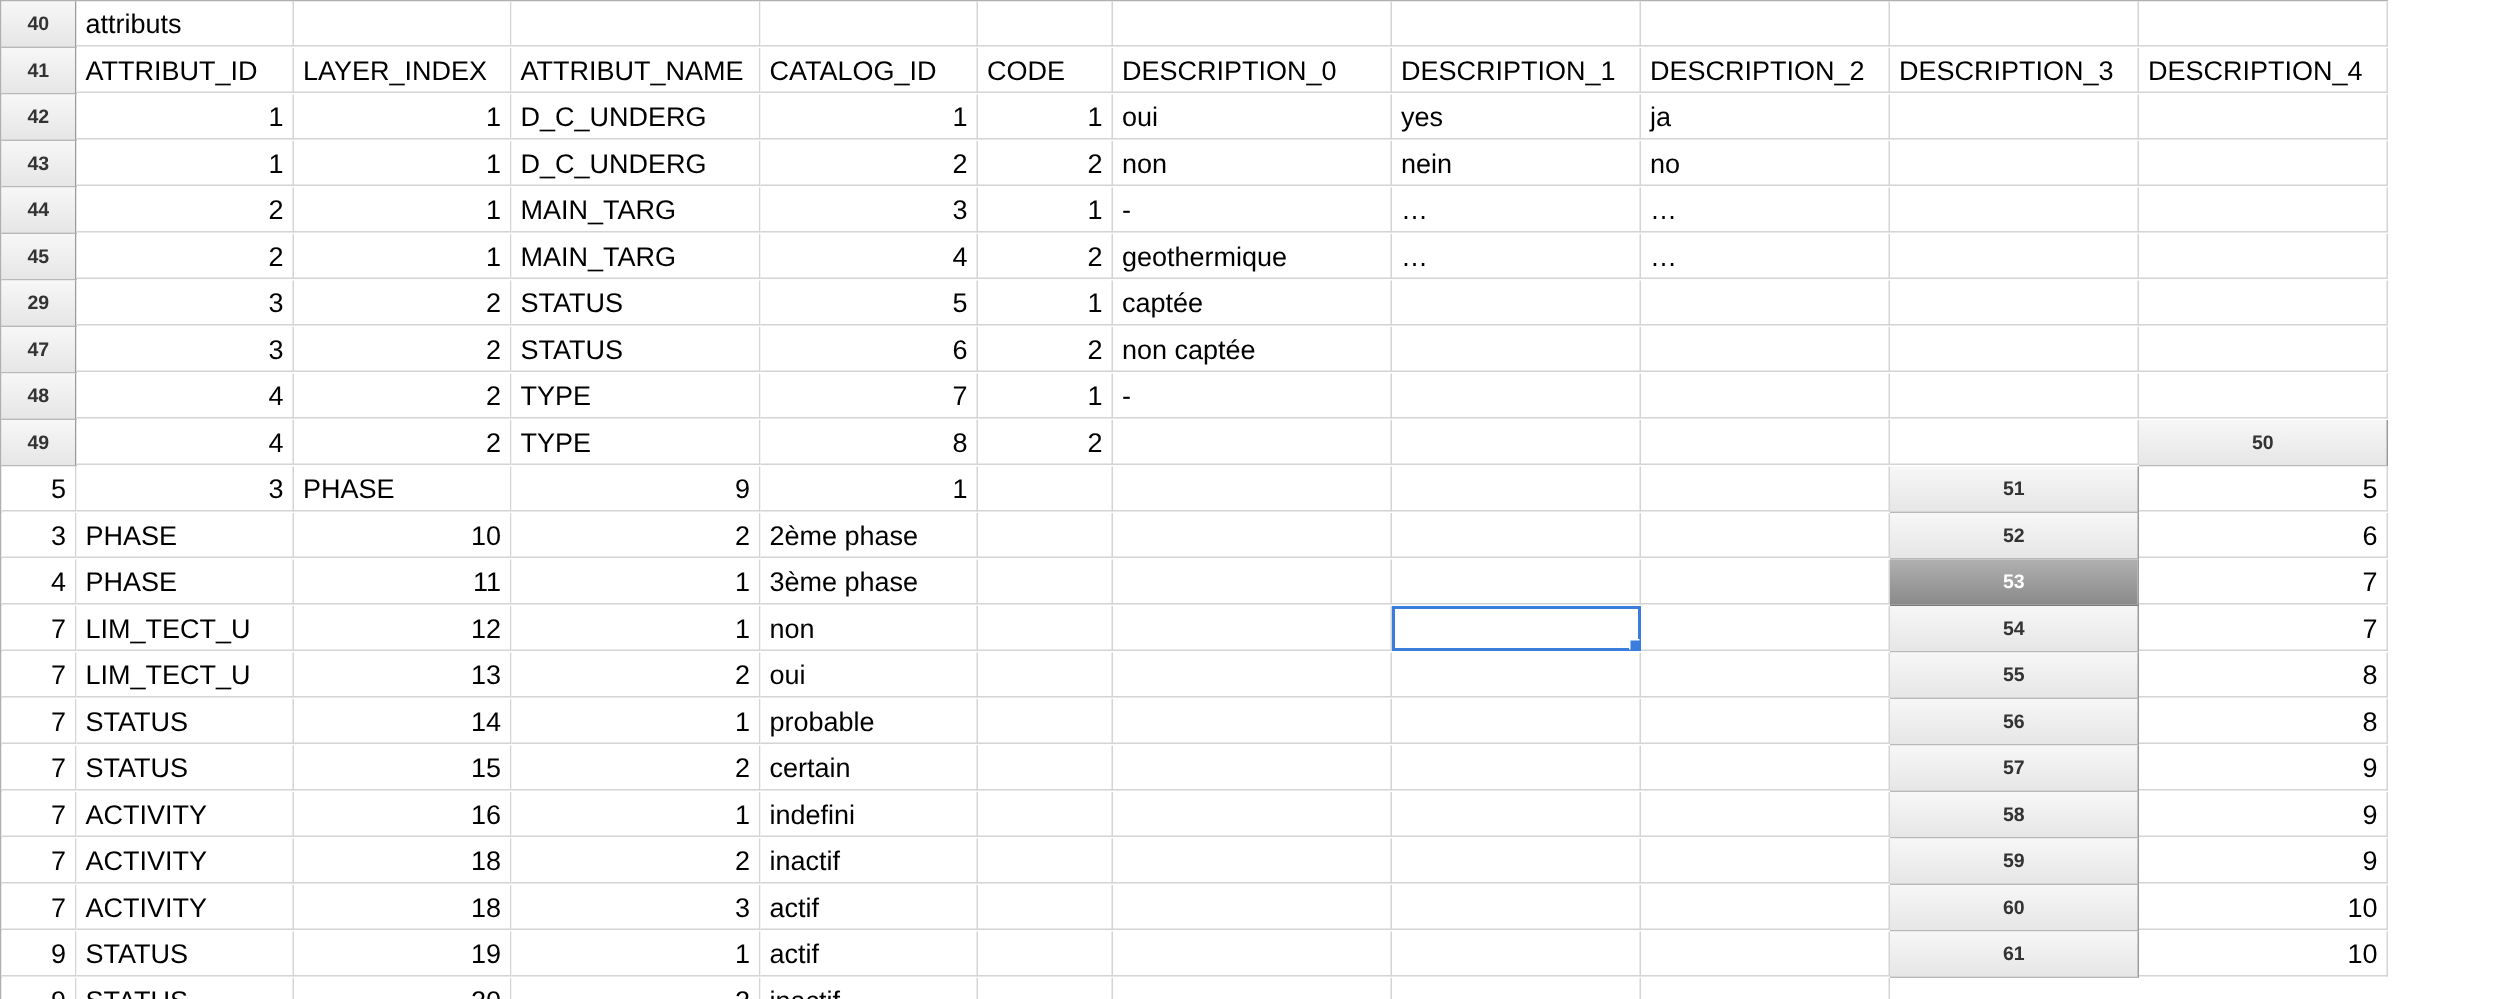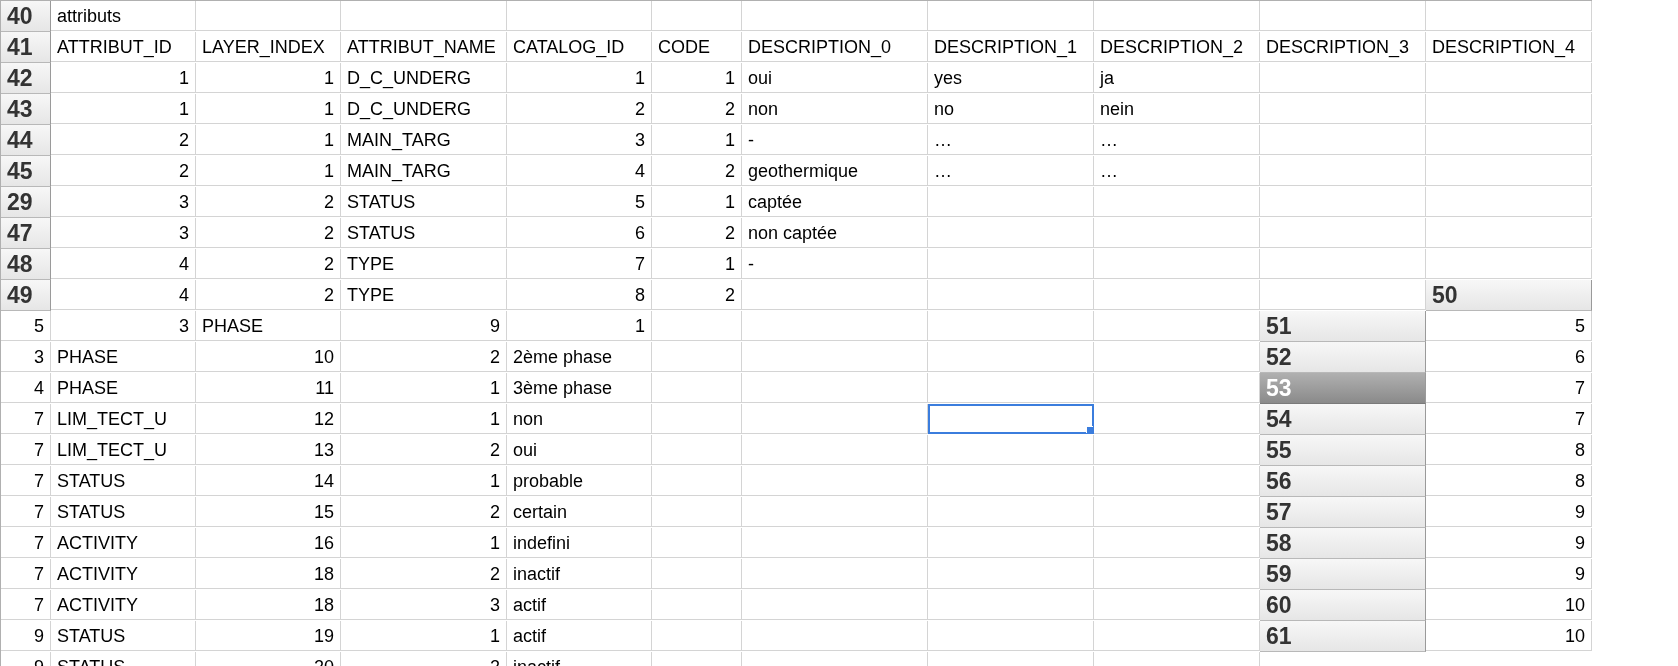--- a/index.html
+++ b/index.html
@@ -15,25 +15,25 @@
     display: grid;
     grid-template-columns: 50px 145px 145px 166px 145px 90px 186px 166px 166px 166px 166px;
     border-top: 1px solid #b0b0b0;
     border-left: 1px solid #b0b0b0;
     width: max-content;
   }
   .rowhdr {
     background: linear-gradient(to bottom, #f7f7f7, #e6e6e6);
     border-right: 1px solid #9a9a9a;
     border-bottom: 1px solid #b8b8b8;
-    text-align: left;
+    text-align: center;
     font-weight: bold;
     color: #333;
     padding: 4px 6px;
-    font-size: 23px;
+    font-size: 13px;
     line-height: 22px;
     user-select: none;
   }
   .rowhdr.active {
     background: linear-gradient(to bottom, #b0b0b0, #8a8a8a);
     color: #fff;
     border-bottom-color: #7a7a7a;
   }
   .cell {
     border-right: 1px solid #d4d4d4;
@@ -102,22 +102,22 @@
     <div class="cell txt">ja</div>
     <div class="cell txt"></div>
     <div class="cell txt"></div>
     <div class="rowhdr">43</div>
     <div class="cell num">1</div>
     <div class="cell num">1</div>
     <div class="cell txt">D_C_UNDERG</div>
     <div class="cell num">2</div>
     <div class="cell num">2</div>
     <div class="cell txt">non</div>
+    <div class="cell txt">nein</div>
     <div class="cell txt">no</div>
-    <div class="cell txt">nein</div>
     <div class="cell txt"></div>
     <div class="cell txt"></div>
     <div class="rowhdr">44</div>
     <div class="cell num">2</div>
     <div class="cell num">1</div>
     <div class="cell txt">MAIN_TARG</div>
     <div class="cell num">3</div>
     <div class="cell num">1</div>
     <div class="cell txt">-</div>
     <div class="cell txt">…</div>

